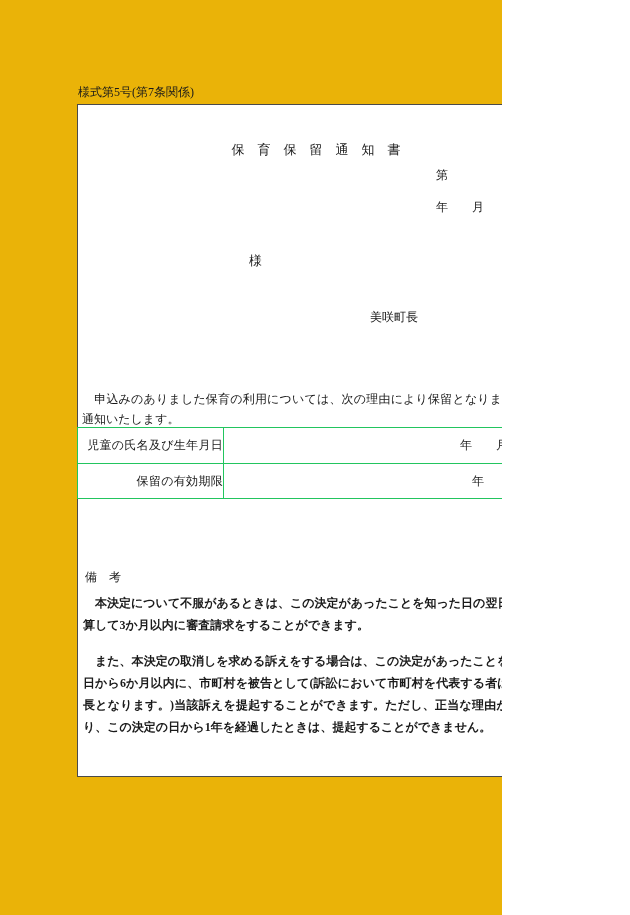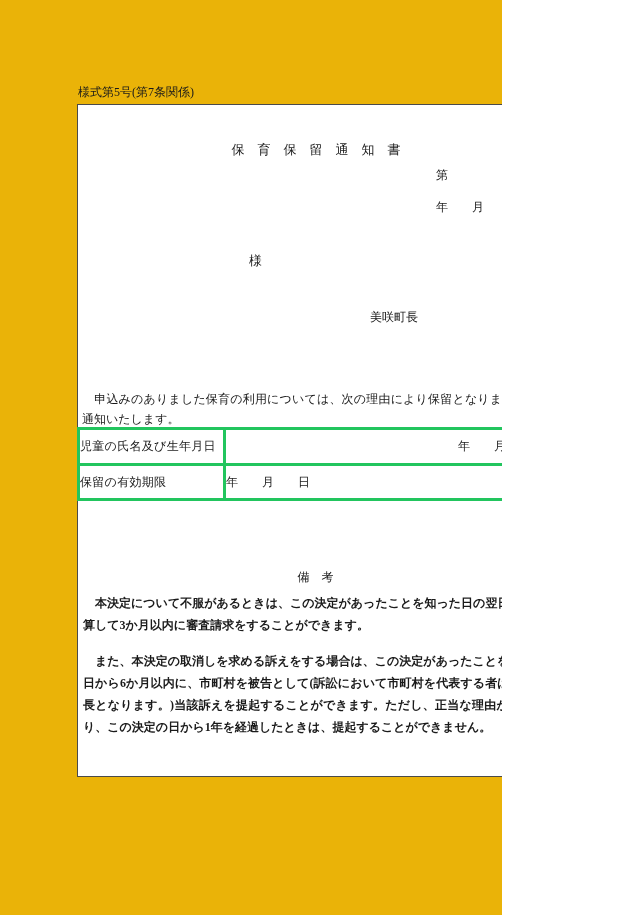--- a/index.html
+++ b/index.html
@@ -52,38 +52,39 @@
     font-size: 12px; line-height: 20px;
     text-align: justify;
   }
   .notice-table {
     position: absolute; top: 322px; left: -1px;
     width: 480px;
     border-collapse: collapse; table-layout: fixed;
     font-size: 12px;
   }
   .notice-table td {
-    border: 3px solid #22c55e;
+    border: 1px solid #22c55e;
     vertical-align: middle;
     padding: 0;
     overflow: hidden;
+    text-align: right;
   }
   .lbl { width: 146px; padding-left: 5px; letter-spacing: 0.3px; white-space: nowrap; }
   .r1 { height: 36px; }
   .r2 { height: 61px; }
   .r3 { height: 35px; }
   .val-r1 { text-align: right; padding-right: 9px; white-space: pre; }
   .val-r3 { padding-left: 50px; white-space: pre; }
   .remarks {
     position: absolute; top: 455px; left: 0; right: 0; bottom: 0;
     padding: 6px 8px 0 5px;
     font-size: 12px; line-height: 22px;
     overflow: hidden;
   }
-  .remarks-heading { margin: 0 0 4px 2px; white-space: pre; text-align: center; }
+  .remarks-heading { margin: 0 0 4px 2px; white-space: pre; }
   .remarks-par { margin: 0; text-align: justify; font-weight: bold; }
   .remarks-par + .remarks-par { margin-top: 14px; }
 </style>
 </head>
 <body>
 
 <div class="sheet">
 
   <div class="form-label">様式第5号(第7条関係)</div>
 

